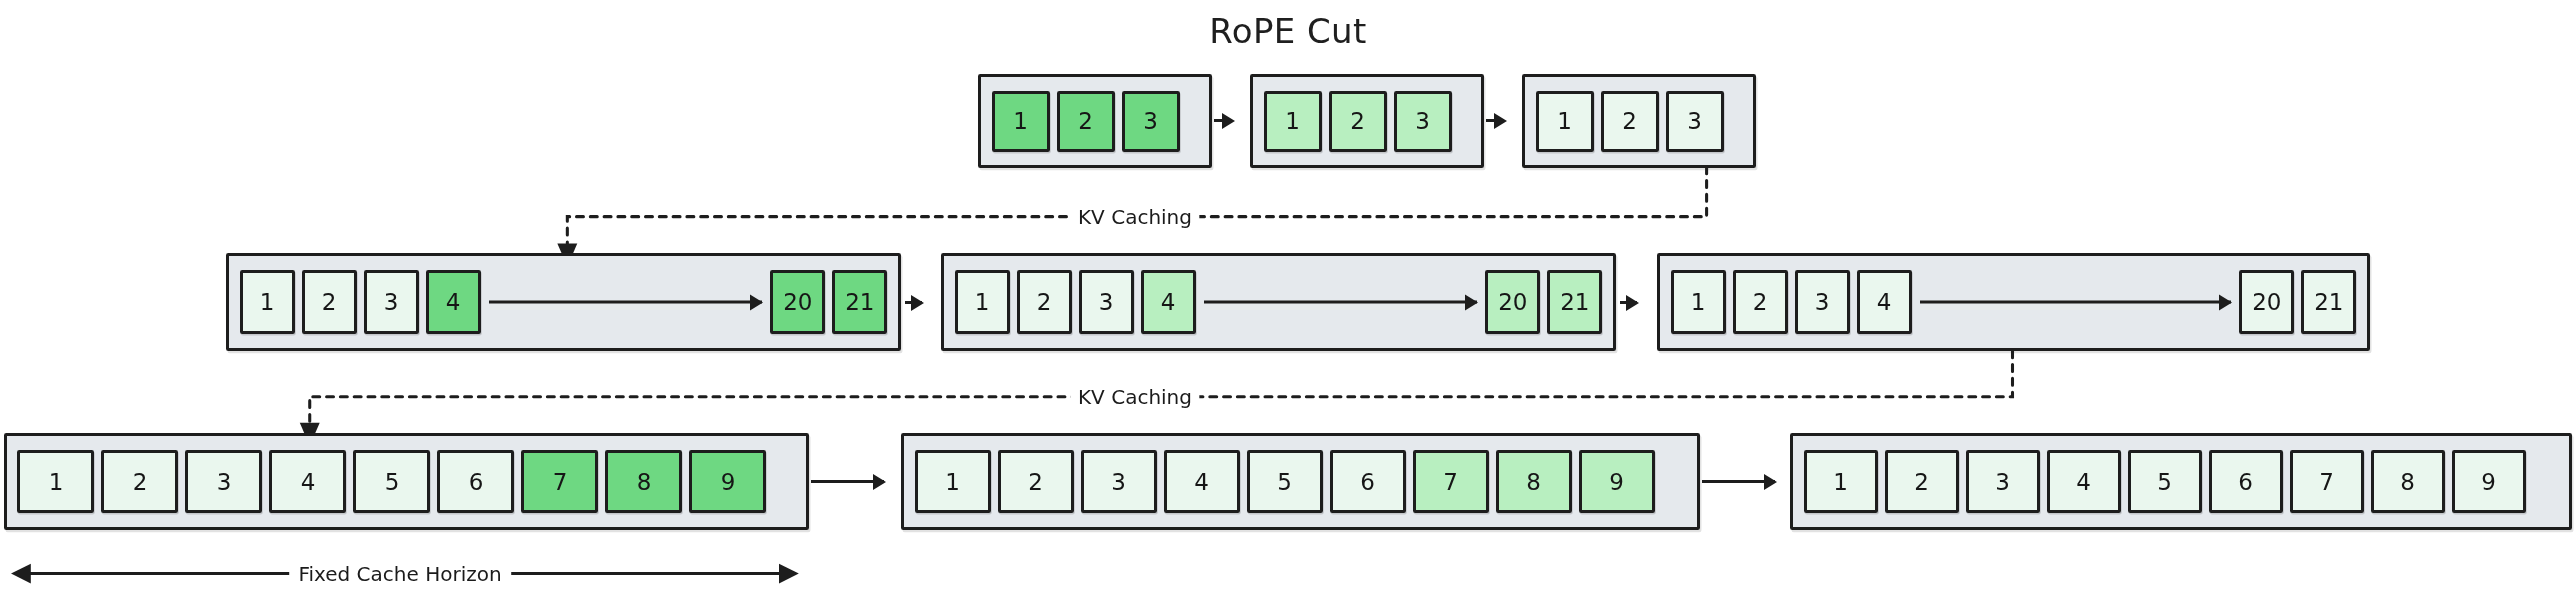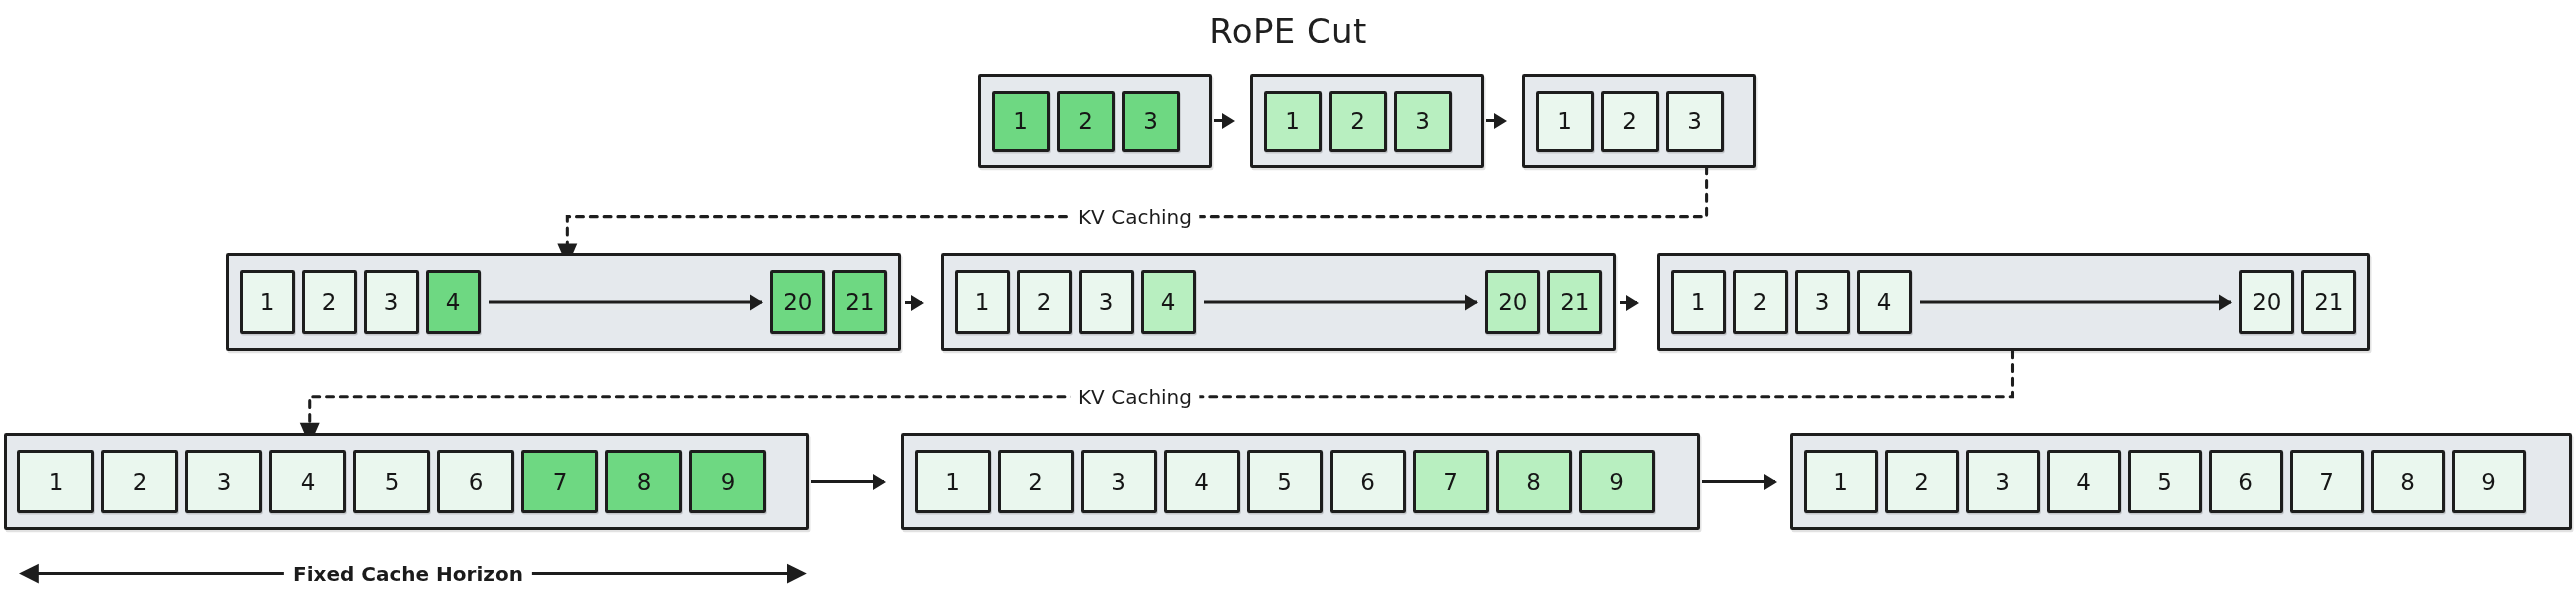--- a/index.html
+++ b/index.html
@@ -272,21 +272,21 @@
     <div class="cell tone-pale" style="width:74px;height:63px;">3</div>
     <div class="cell tone-pale" style="width:74px;height:63px;">4</div>
     <div class="cell tone-pale" style="width:74px;height:63px;">5</div>
     <div class="cell tone-pale" style="width:74px;height:63px;">6</div>
     <div class="cell tone-pale" style="width:74px;height:63px;">7</div>
     <div class="cell tone-pale" style="width:74px;height:63px;">8</div>
     <div class="cell tone-pale" style="width:74px;height:63px;">9</div>
   </div>
 </div>
 
-<div id="fixed-horizon-wrap" style="left:12px; top:537px; width:843px; height:64px;font-weight:bold;">
+<div id="fixed-horizon-wrap" style="left:4px; top:537px; width:843px; height:64px;">
   <svg width="843" height="64" style="position:absolute;left:0;top:0;" viewBox="0 0 1100 84">
     <line x1="26" y1="48" x2="1020" y2="48" stroke="#1d1d1d" stroke-width="4"></line>
     <polygon points="6,48 32,35 32,61" fill="#1d1d1d"></polygon>
     <polygon points="1040,48 1014,35 1014,61" fill="#1d1d1d"></polygon>
   </svg>
   <span class="horizon-label" style="left:396px; top:37px;">Fixed Cache Horizon</span>
 </div>
 
 
 </body></html>

